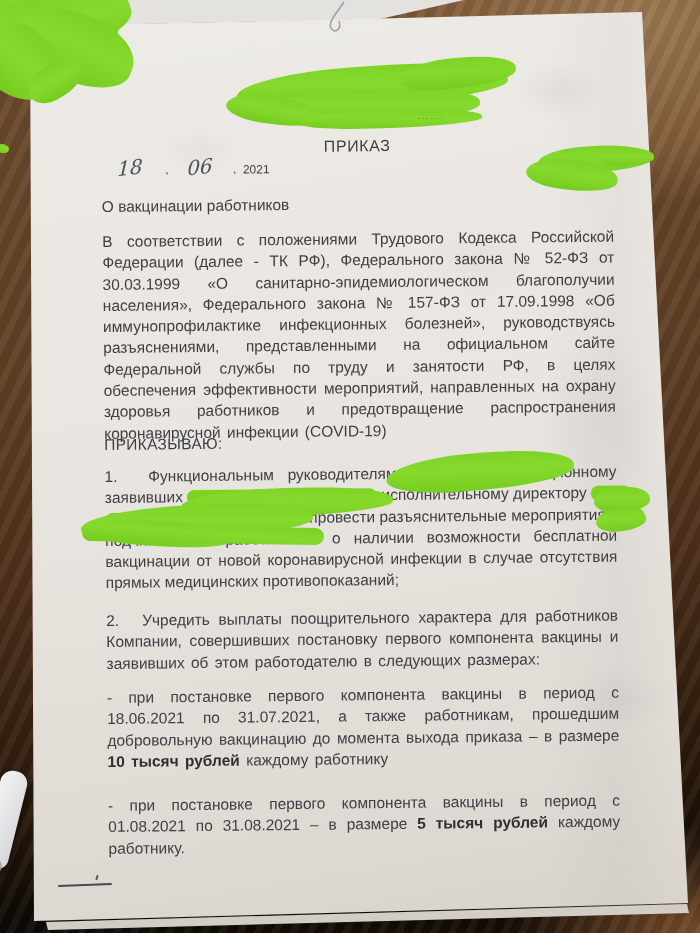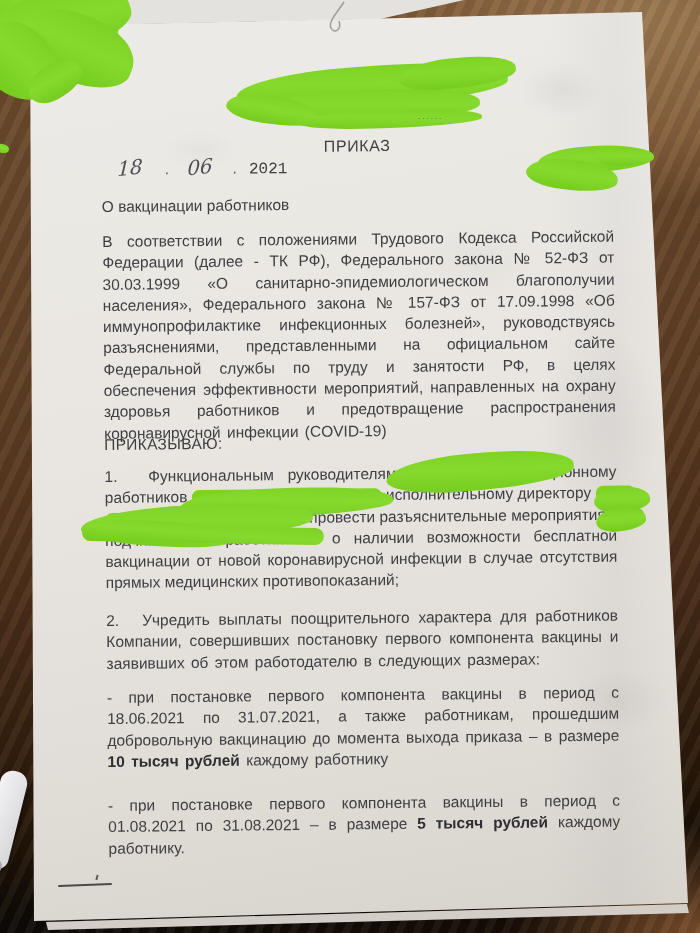--- a/index.html
+++ b/index.html
@@ -39,21 +39,21 @@
        transform:rotate(-0.6deg);transform-origin:0 0;}
   .doc .abs{position:absolute;left:0;right:0;}
   .title{top:2px;text-align:center;letter-spacing:.6px;font-size:16px;}
   .date-line{top:22px;height:26px;}
   .hand{font-family:"DejaVu Serif",serif;font-style:italic;font-size:20px;
         color:var(--hand,#4e4e57);display:inline-block;transform:rotate(-6deg) skewX(-9deg);}
   .d-day{margin-left:16px;}
   .dot{margin-left:22px;color:#55555a;}
   .d-month{margin-left:18px;}
   .dot2{margin-left:20px;}
-  .year{margin-left:12px;font-size:16px;font-family:Liberation Mono, monospace;}
+  .year{margin-left:6px;font-size:12px;}
   .subject{top:60px;}
   .para{text-align:justify;word-spacing:2px;}
   .preamble{top:95px;}
   .resolve{top:298px;letter-spacing:.3px;}
   .item1{top:330px;}
   .jline{text-align:justify;text-align-last:justify;height:21.3px;white-space:nowrap;}
   .lline{text-align:left;height:21.3px;}
   .num{display:inline-block;min-width:30px;}
   .num2{display:inline-block;width:36px;}
   .item2{top:474px;}
@@ -126,21 +126,21 @@
     </div>
 
     <div class="abs subject">О вакцинации работников</div>
 
     <div class="abs para preamble">В соответствии с положениями Трудового Кодекса Российской Федерации (далее - ТК РФ), Федерального закона № 52-ФЗ от 30.03.1999 «О санитарно-эпидемиологическом благополучии населения», Федерального закона № 157-ФЗ от 17.09.1998 «Об иммунопрофилактике инфекционных болезней», руководствуясь разъяснениями, представленными на официальном сайте Федеральной службы по труду и занятости РФ, в целях обеспечения эффективности мероприятий, направленных на охрану здоровья работников и предотвращение распространения коронавирусной инфекции (COVID-19)</div>
 
     <div class="abs resolve">ПРИКАЗЫВАЮ:</div>
 
     <div class="abs item1">
       <div class="jline"><span class="num">1.</span> <span>Функциональным</span> <span>руководителям</span> <span class="redact w110"></span><span>ерационному</span></div>
-      <div class="jline"><span>работников</span> <span class="redact w190"></span> <span>исполнительному директору</span> <span class="redact w40"></span></div>
+      <div class="jline"><span>заявивших</span> <span class="redact w190"></span> <span>исполнительному директору</span> <span class="redact w40"></span></div>
       <div class="jline"><span class="redact w200"></span> <span>провести разъяснительные мероприятия</span> <span class="redact w34"></span></div>
       <div class="jline">подчиненными работниками о наличии возможности бесплатной</div>
       <div class="jline">вакцинации от новой коронавирусной инфекции в случае отсутствия</div>
       <div class="lline">прямых медицинских противопоказаний;</div>
     </div>
 
     <div class="abs para item2"><span class="num2">2.</span><span>Учредить выплаты поощрительного характера для работников Компании, совершивших постановку первого компонента вакцины и заявивших об этом работодателю в следующих размерах:</span></div>
 
     <div class="abs para bullet1"><span>- при постановке первого компонента вакцины в период с 18.06.2021 по 31.07.2021, а также работникам, прошедшим добровольную вакцинацию до момента выхода приказа – в размере </span><b>10 тысяч рублей</b><span> каждому работнику</span></div>
 

